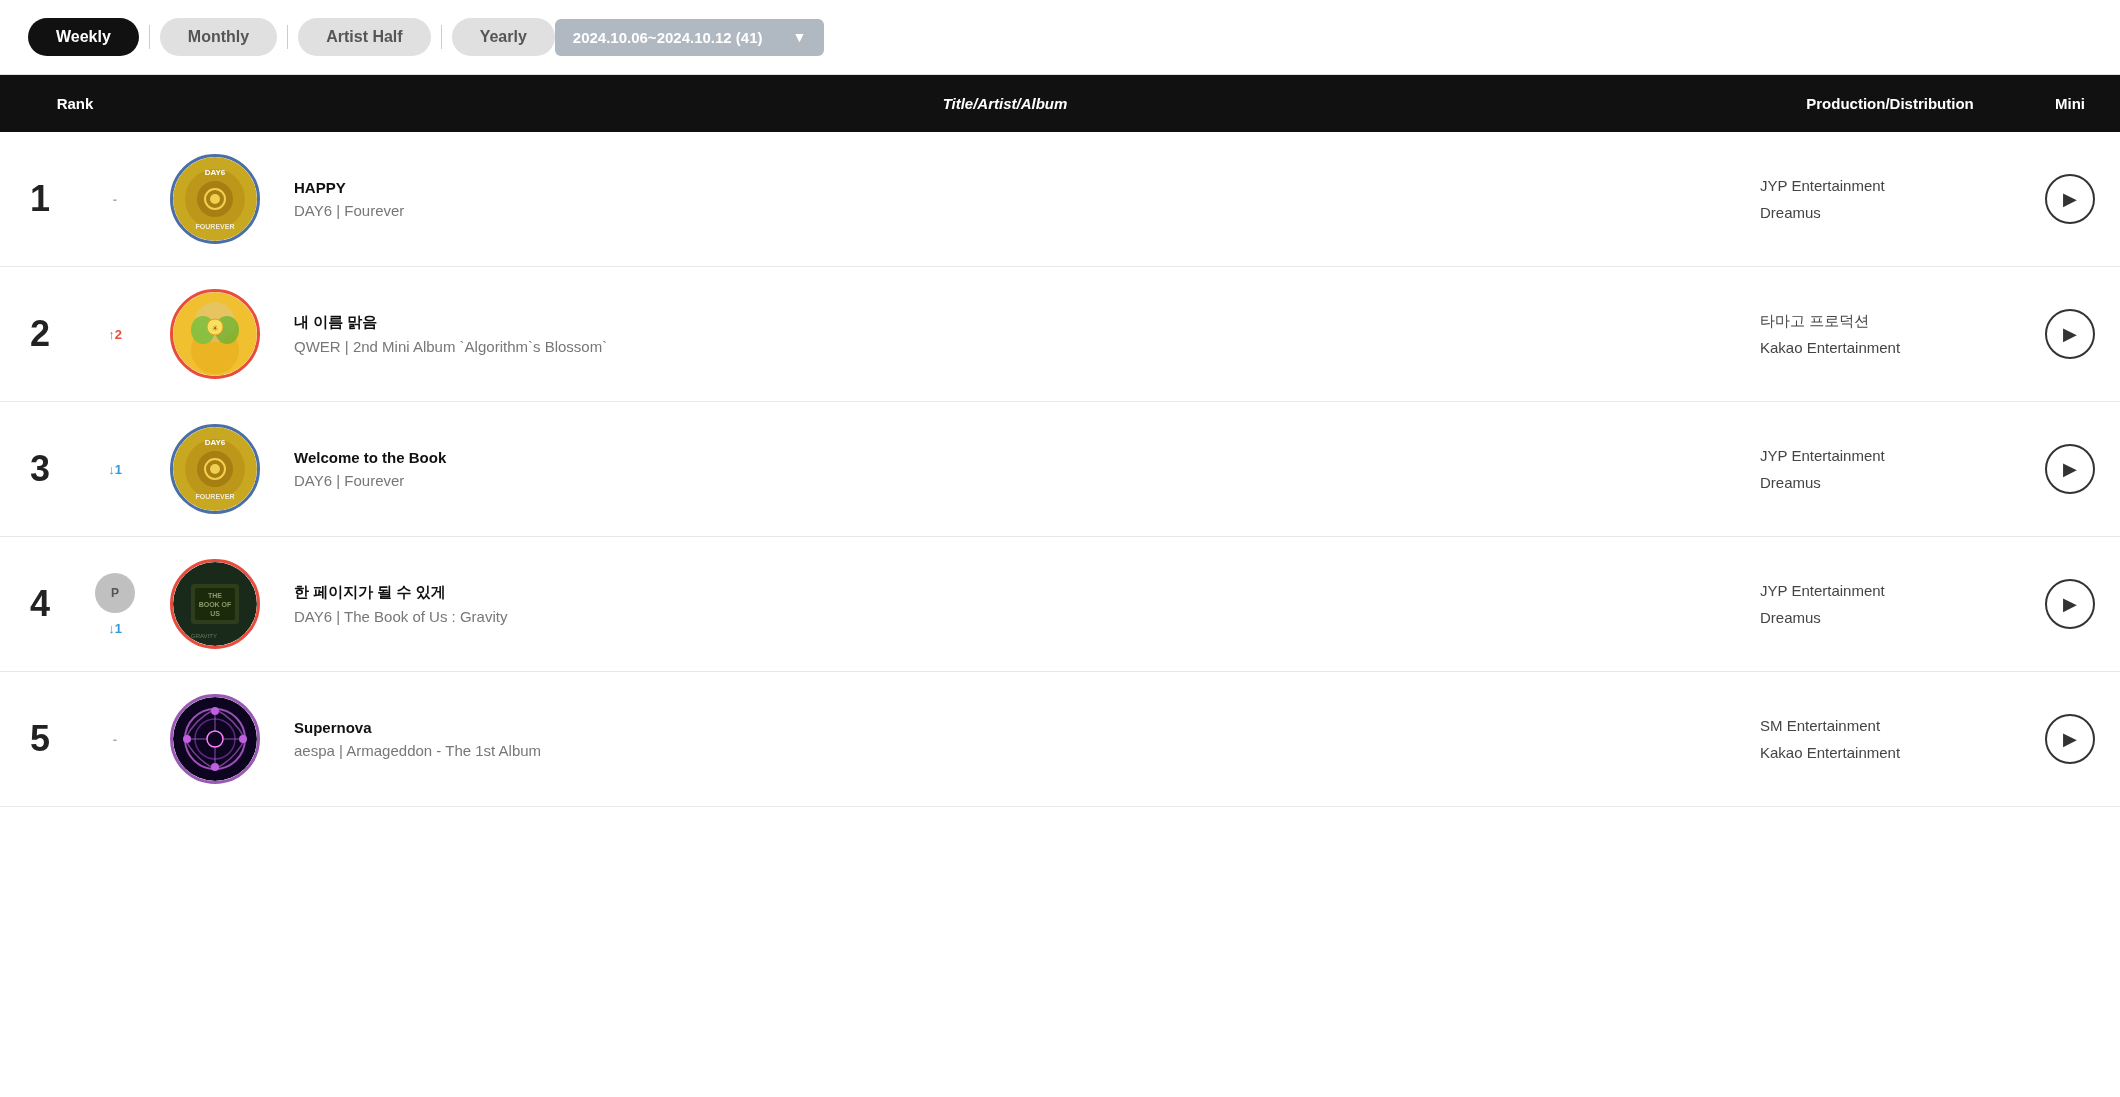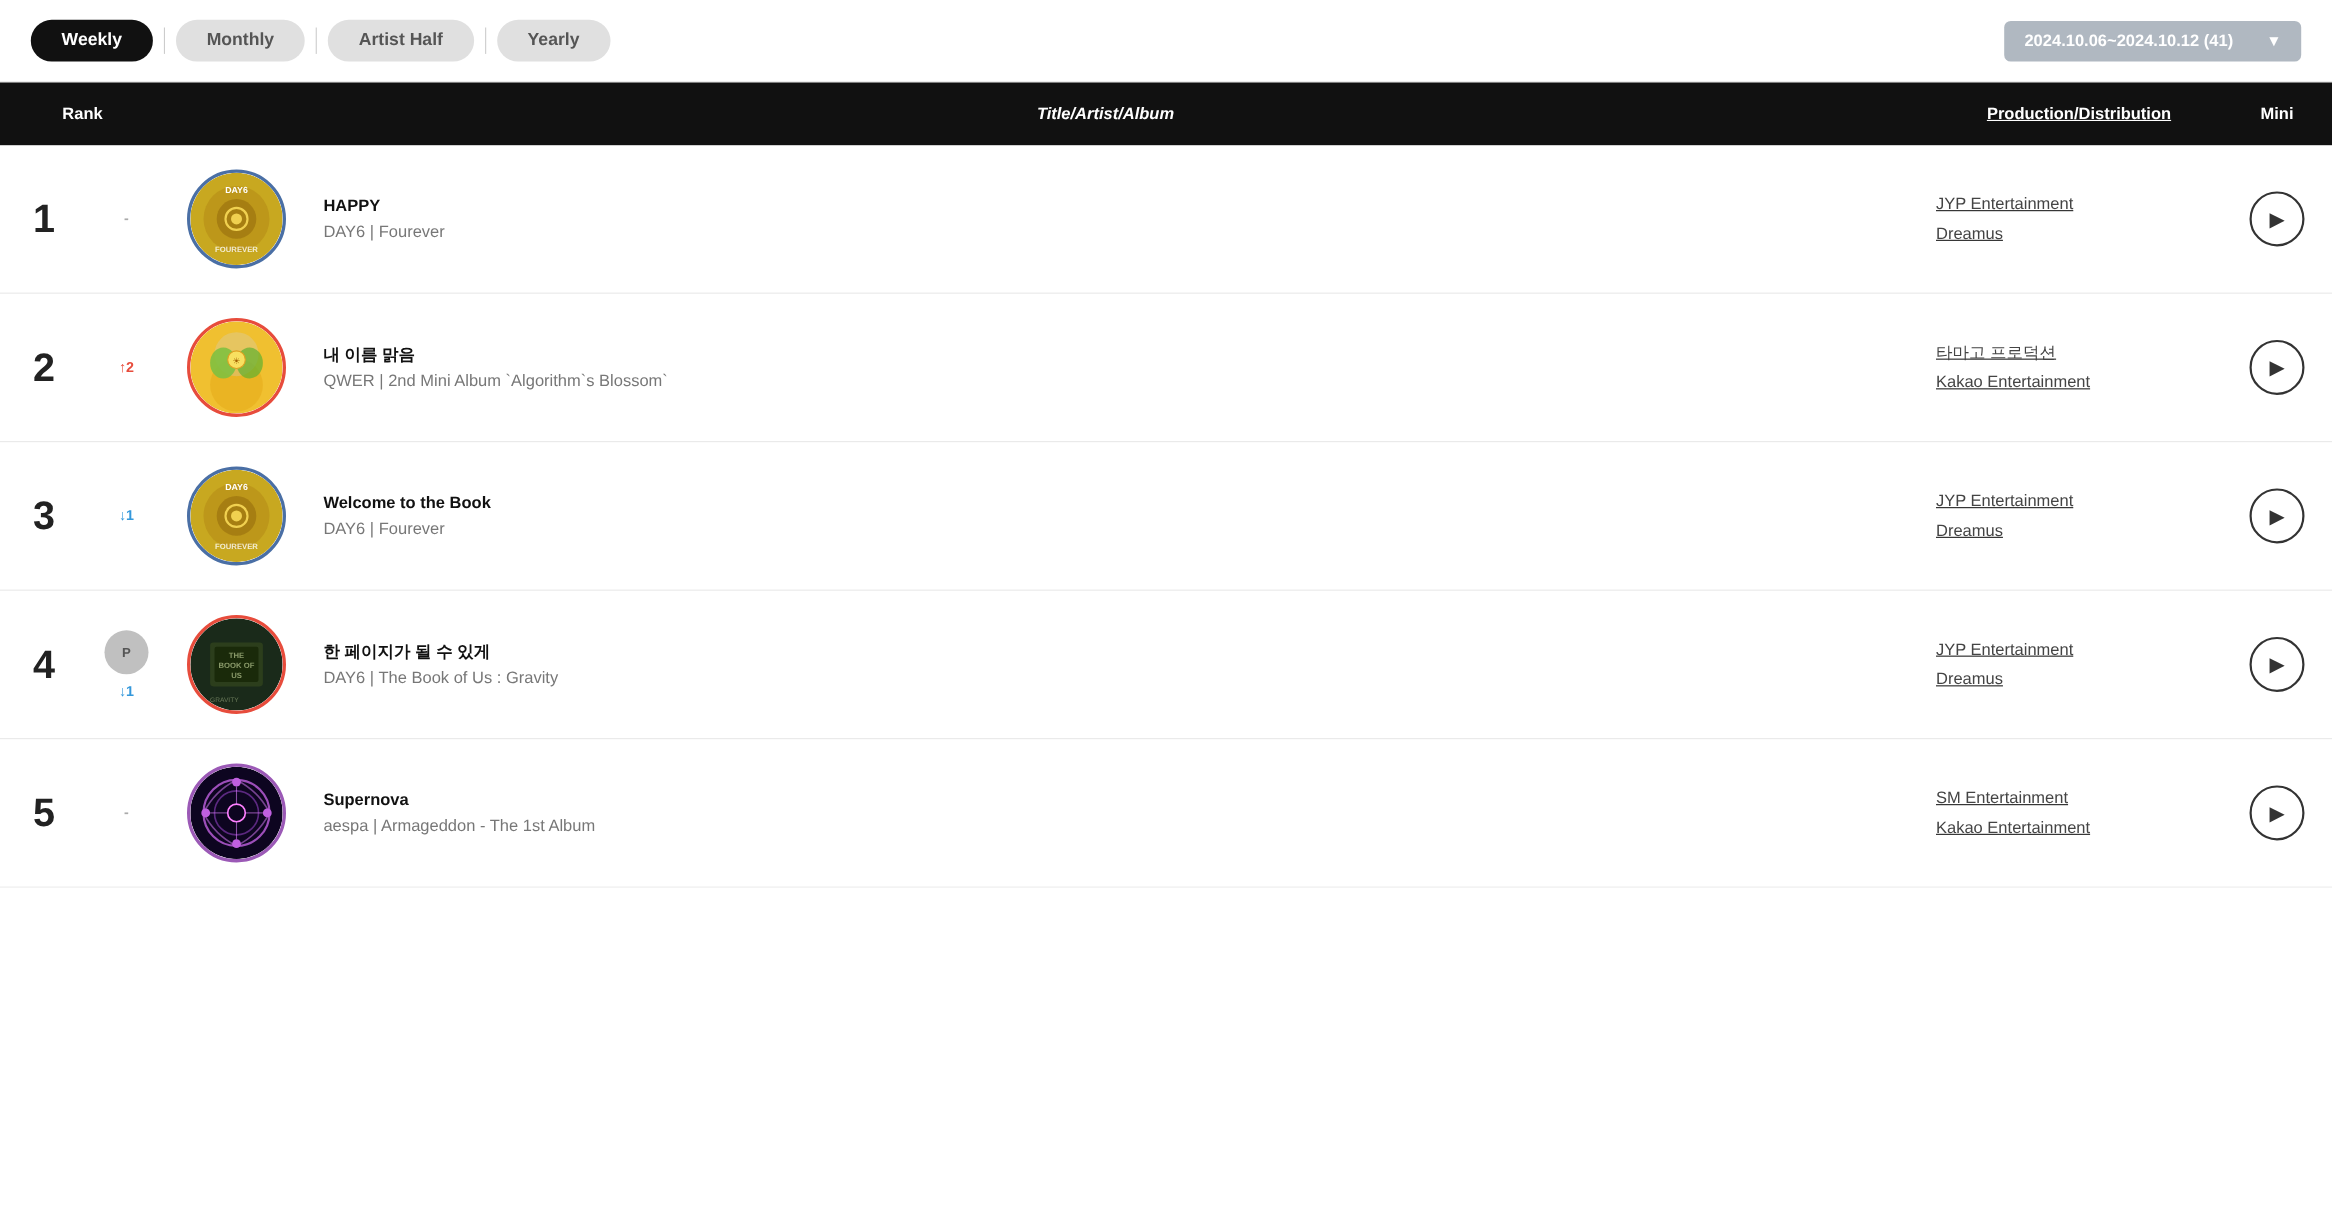--- a/index.html
+++ b/index.html
@@ -5,21 +5,21 @@
     * { box-sizing: border-box; margin: 0; padding: 0; }
     body {
       font-family: -apple-system, BlinkMacSystemFont, 'Segoe UI', sans-serif;
       background: #fff;
       color: #222;
     }
 
     .top-bar {
       display: flex;
       align-items: center;
-      justify-content: space-between;
+      justify-content: flex-start;
       padding: 18px 28px;
       border-bottom: 1px solid #e0e0e0;
     }
 
     .tab-group {
       display: flex;
       align-items: center;
       gap: 10px;
     }
 
@@ -120,21 +120,20 @@
     }
 
     .song-sub {
       font-size: 15px;
       color: #777;
     }
 
     .prod-col {
       width: 280px;
       padding-left: 20px !important;
-      text-decoration: underline;
     }
 
     .prod-line {
       font-size: 15px;
       color: #444;
       line-height: 1.8;
     }
 
     .play-col {
       width: 100px;

